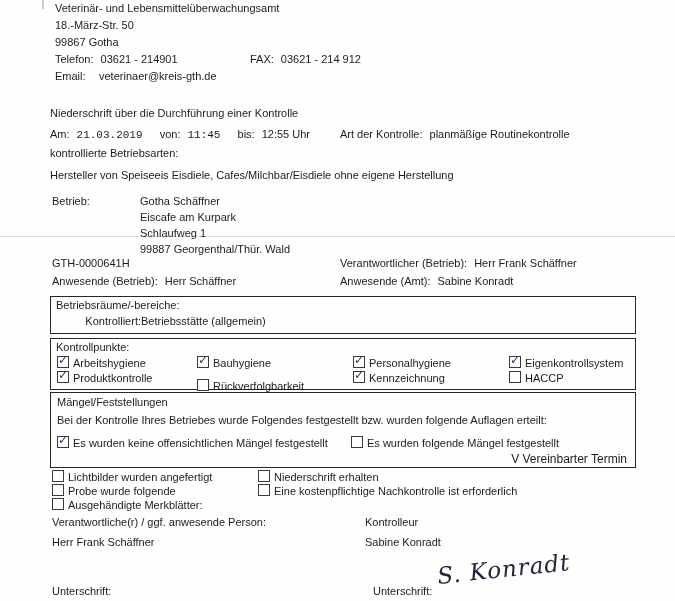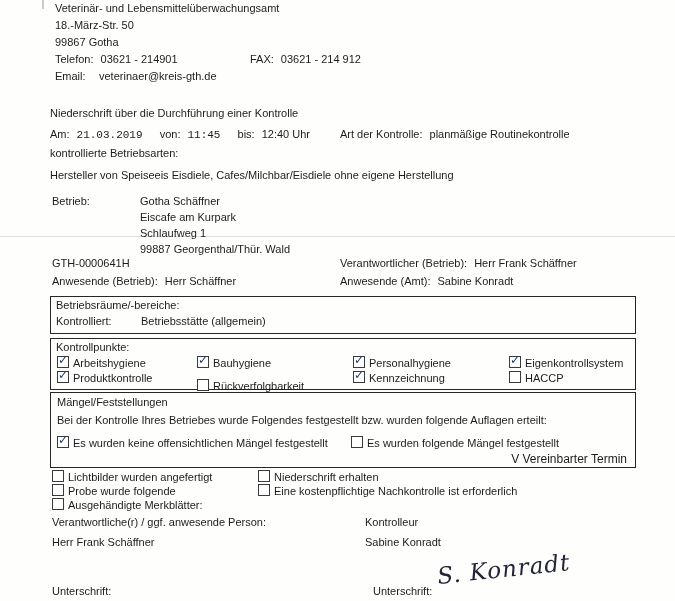--- a/index.html
+++ b/index.html
@@ -3,21 +3,21 @@
 <meta charset="utf-8">
 <style>
   html,body{margin:0;padding:0;background:#ffffff;}
   .page{
     position:relative;width:675px;height:601px;background:#fefefdf5;
     font-family:"Liberation Sans","DejaVu Sans",sans-serif;
     font-size:11px;color:var(--text,#1c1c1e);overflow:hidden;
   }
   .abs{position:absolute;white-space:nowrap;line-height:13px;}
   .bold{font-weight:normal;}
-  .box{position:absolute;border:1.5px solid #262626;}
+  .box{position:absolute;border:1.5px solid #262626;text-align:right;}
   .cb{
     display:inline-block;width:10px;height:10px;border:1px solid #3a3a3a;
     margin-right:4px;vertical-align:-1px;position:relative;background:#fff;
   }
   .cb.checked::after{
     content:"✓";position:absolute;left:0;top:-3px;font-size:12px;
     font-weight:bold;color:var(--check,#1f3864);
   }
   .gap{margin-right:7px;}
   .gap-lg{margin-right:14px;font-family:Liberation Mono, monospace;}
@@ -48,21 +48,21 @@
   </div>
   <div class="abs" style="left:55px;top:70px">
     <span style="display:inline-block;width:44px">Email:</span><span>veterinaer@kreis-gth.de</span>
   </div>
 
   <div class="abs bold" style="left:50px;top:107px">Niederschrift über die Durchführung einer Kontrolle</div>
 
   <div class="abs" style="left:50px;top:128px">
     <span class="gap">Am:</span><span class="gap-lg">21.03.2019</span>
     <span class="gap">von:</span><span class="gap-lg">11:45</span>
-    <span class="gap">bis:</span><span>12:40 Uhr</span>
+    <span class="gap">bis:</span><span>12:55 Uhr</span>
   </div>
   <div class="abs" style="left:340px;top:128px">
     <span class="gap">Art der Kontrolle:</span><span>planmäßige Routinekontrolle</span>
   </div>
   <div class="abs bold" style="left:50px;top:147px">kontrollierte Betriebsarten:</div>
   <div class="abs" style="left:50px;top:169px">Hersteller von Speiseeis Eisdiele, Cafes/Milchbar/Eisdiele ohne eigene Herstellung</div>
 
   <div class="abs" style="left:52px;top:195px">Betrieb:</div>
   <div class="abs" style="left:140px;top:195px">Gotha Schäffner</div>
   <div class="abs" style="left:140px;top:211px">Eiscafe am Kurpark</div>

